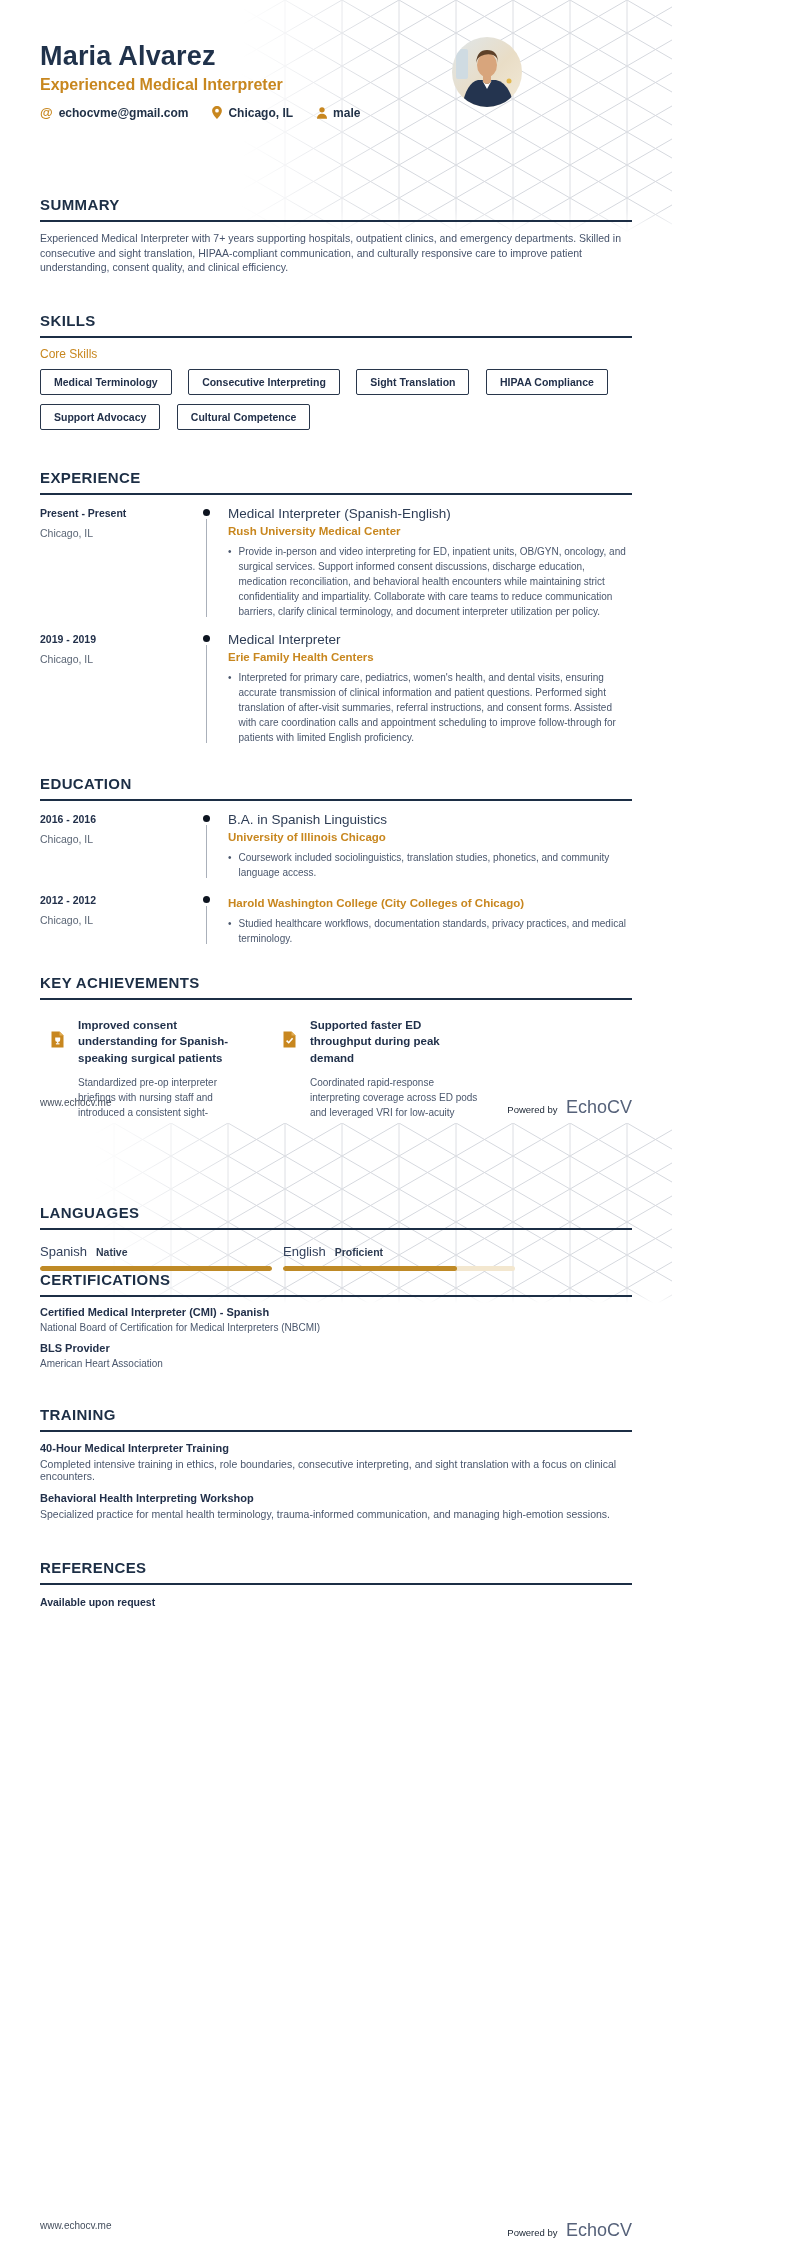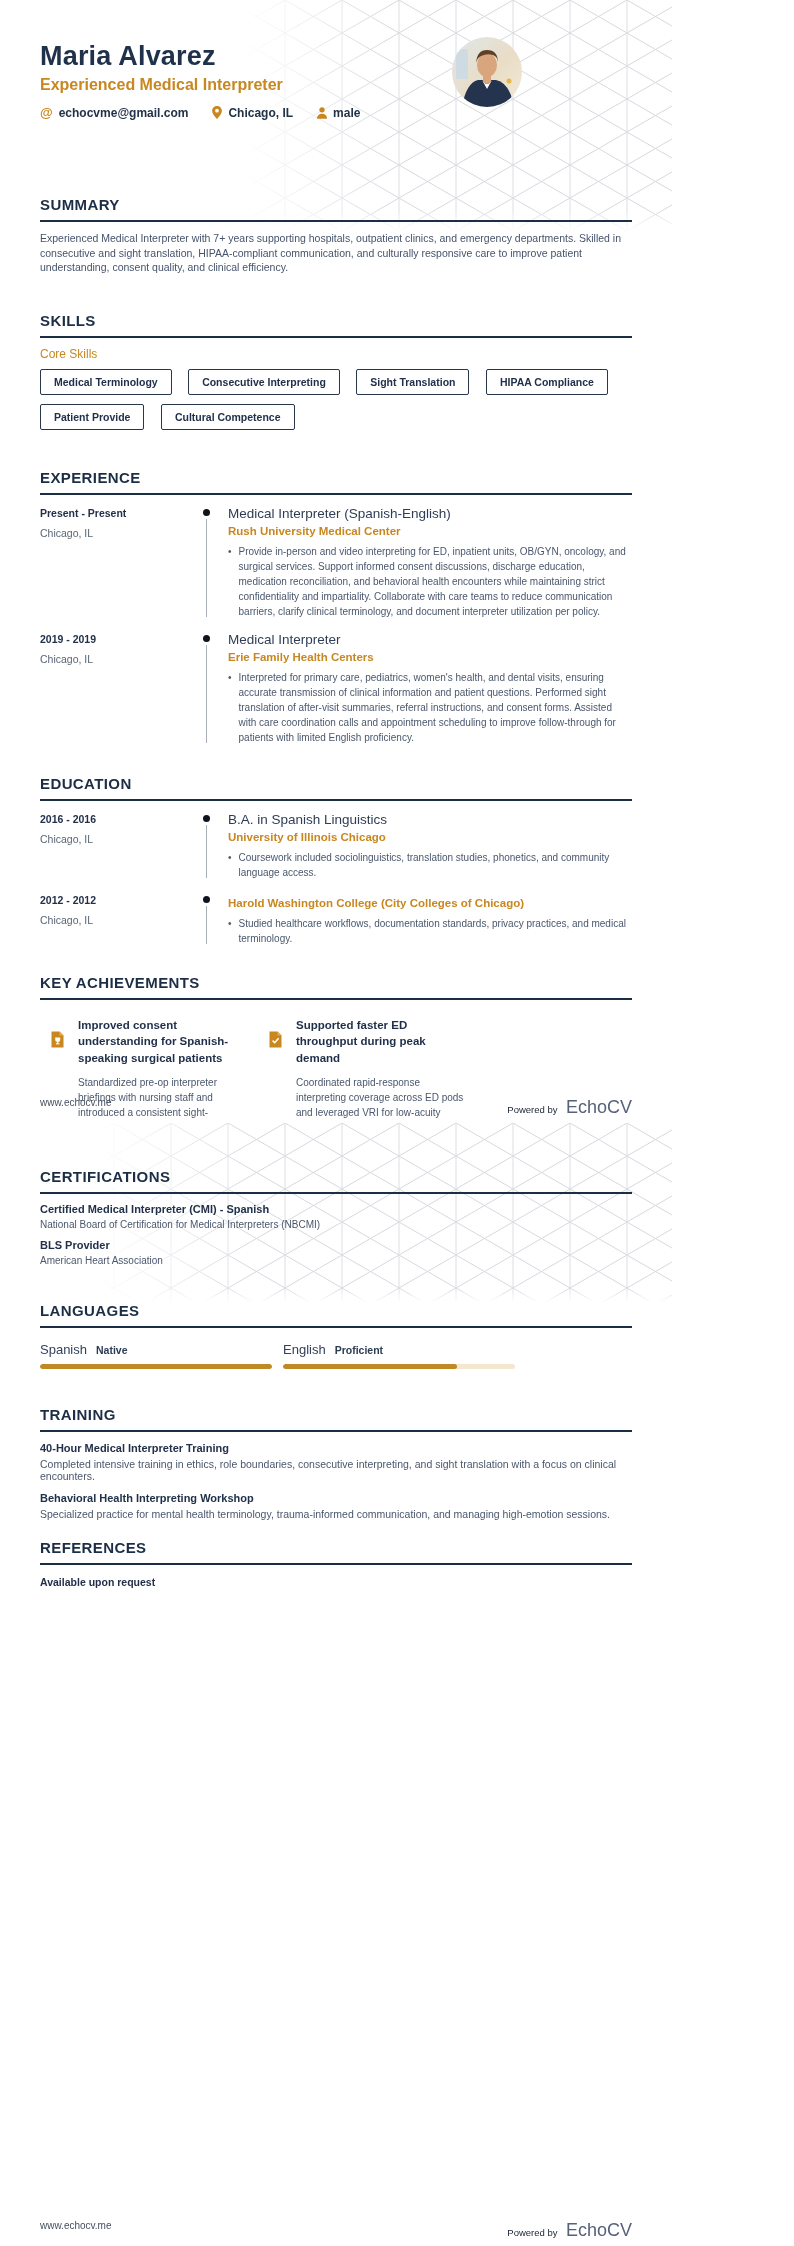--- a/index.html
+++ b/index.html
@@ -70,21 +70,21 @@
   .tl { position:relative; }
   .tl-dot { position:absolute; left:0; top:3px; width:7px; height:7px; border-radius:50%; background:#0d1420; }
   .tl-line { position:absolute; left:3px; top:13px; bottom:2px; width:1px; background:#aab0ba; }
   .entry-title { font-size:13.5px; color:#2e3d55; }
   .entry-company { margin-top:4px; font-size:11.5px; font-weight:700; color:#c8871f; }
   .entry-bullets { margin-top:7px; }
   .bullet { display:flex; gap:7px; font-size:10px; line-height:15px; color:#4a576d; }
   .bullet .b-dot { flex:none; }
 
   .sec-ach { margin-top:28px; }
-  .ach-list { display:flex; gap:16px; margin-top:17px; padding-left:8px; }
+  .ach-list { display:flex; gap:30px; margin-top:17px; padding-left:8px; }
   .ach { width:202px; display:flex; gap:11px; }
   .ach-icon { flex:none; width:19px; margin-top:13px; }
   .ach-title { font-size:11.5px; font-weight:700; color:#1f2f49; line-height:16.5px; }
   .ach-text { margin-top:9px; font-size:10px; line-height:15px; color:#4a576d; }
 
   
   .p2-content { padding-top:45px; }
   .cert-name { margin-top:9px; font-size:11px; font-weight:700; color:#22304a; }
   .cert-issuer { margin-top:4px; font-size:10px; color:#4a576d; }
   .cert-name + .cert-issuer { margin-bottom:2px; }
@@ -94,21 +94,21 @@
   .lang-head { display:flex; align-items:baseline; gap:9px; }
   .lang-name { font-size:13px; color:#33415c; }
   .lang-level { font-size:10.5px; font-weight:600; color:#2d3b52; }
   .lang-bar { margin-top:7px; width:232px; height:5px; border-radius:3px; background:#f3e7cf; overflow:hidden; }
   .lang-bar-fill { height:100%; border-radius:3px; background:#bf8a26; }
 
   .sec-training { margin-top:37px; }
   .training-name { margin-top:10px; font-size:11px; font-weight:700; color:#22304a; }
   .training-desc { margin-top:4px; font-size:10.5px; color:#4a576d; }
 
-  .sec-refs { margin-top:19px; }
+  .sec-refs { margin-top:39px; }
   .refs-text { margin-top:11px; font-size:10.5px; font-weight:700; color:#22304a; }
 
   
   .page-footer {
     position:absolute; z-index:2; left:40px; right:40px; bottom:5px;
     display:flex; justify-content:space-between; align-items:flex-start;
   }
   .site-link { font-size:10px; color:#454f5e; }
   .powered { font-size:9.5px; color:#202a38; }
   .brand { font-size:18px; color:#56627a; margin-left:4px; }
@@ -187,21 +187,21 @@
     </section>
 
     <section class="section sec-skills">
       <h2 class="section-heading">SKILLS</h2>
       <div class="skills-group-label">Core Skills</div>
       <div class="chips">
         <span class="chip">Medical Terminology</span>
         <span class="chip">Consecutive Interpreting</span>
         <span class="chip">Sight Translation</span>
         <span class="chip">HIPAA Compliance</span>
-        <span class="chip">Patient Provide</span>
+        <span class="chip">Support Advocacy</span>
         <span class="chip">Cultural Competence</span>
       </div>
     </section>
 
     <section class="section sec-exp">
       <h2 class="section-heading">EXPERIENCE</h2>
       <div class="entries">
         <div class="entry">
           <div>
             <div class="entry-dates">Present - Present</div>
@@ -344,28 +344,20 @@
           <path d="M57 0 L0 33 L57 66" fill="none" stroke="#d5d8de" stroke-width="1"></path>
           <path d="M0 0 V66 M57 0 V66" fill="none" stroke="#dcdee3" stroke-width="1"></path>
         </pattern>
       </defs>
       <rect x="0" y="0" width="794" height="180" fill="url(#tri2)"></rect>
     </svg>
     <div class="band-fade p2"></div>
   </div>
 
   <div class="content p2-content">
-    <section class="section">
-      <h2 class="section-heading">CERTIFICATIONS</h2>
-      <div class="cert-name">Certified Medical Interpreter (CMI) - Spanish</div>
-      <div class="cert-issuer">National Board of Certification for Medical Interpreters (NBCMI)</div>
-      <div class="cert-name">BLS Provider</div>
-      <div class="cert-issuer">American Heart Association</div>
-    </section>
-
     <section class="section sec-lang">
       <h2 class="section-heading">LANGUAGES</h2>
       <div class="lang-grid">
         <div>
           <div class="lang-head">
             <span class="lang-name">Spanish</span>
             <span class="lang-level">Native</span>
           </div>
           <div class="lang-bar">
             <div class="lang-bar-fill" style="width: 100%;"></div>
@@ -376,20 +368,28 @@
             <span class="lang-name">English</span>
             <span class="lang-level">Proficient</span>
           </div>
           <div class="lang-bar">
             <div class="lang-bar-fill" style="width: 75%;"></div>
           </div>
         </div>
       </div>
     </section>
 
+    <section class="section">
+      <h2 class="section-heading">CERTIFICATIONS</h2>
+      <div class="cert-name">Certified Medical Interpreter (CMI) - Spanish</div>
+      <div class="cert-issuer">National Board of Certification for Medical Interpreters (NBCMI)</div>
+      <div class="cert-name">BLS Provider</div>
+      <div class="cert-issuer">American Heart Association</div>
+    </section>
+
     <section class="section sec-training">
       <h2 class="section-heading">TRAINING</h2>
       <div class="training-name">40-Hour Medical Interpreter Training</div>
       <div class="training-desc">Completed intensive training in ethics, role boundaries, consecutive interpreting, and sight translation with a focus on clinical encounters.</div>
       <div class="training-name">Behavioral Health Interpreting Workshop</div>
       <div class="training-desc">Specialized practice for mental health terminology, trauma-informed communication, and managing high-emotion sessions.</div>
     </section>
 
     <section class="section sec-refs">
       <h2 class="section-heading">REFERENCES</h2>

